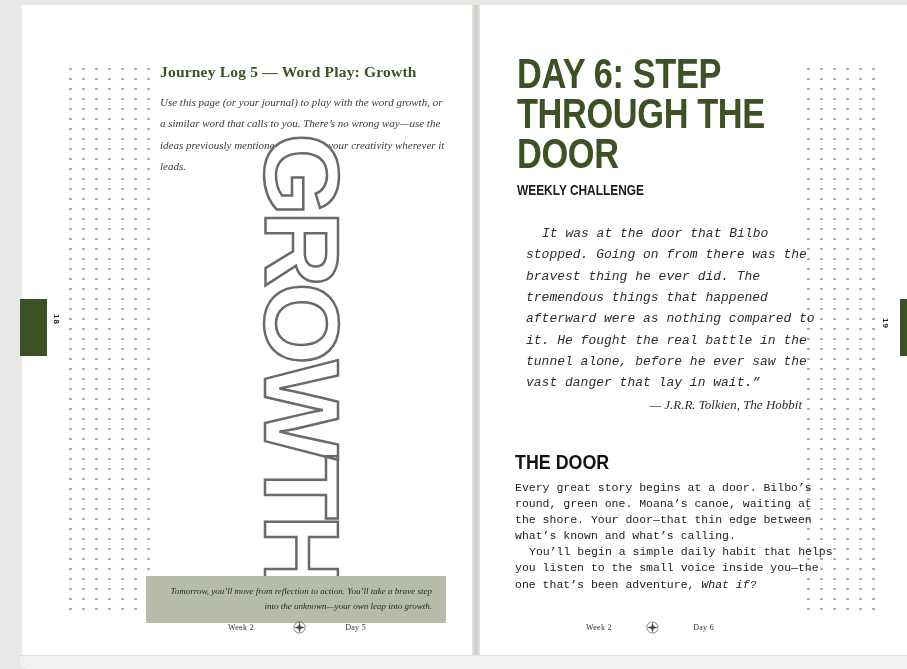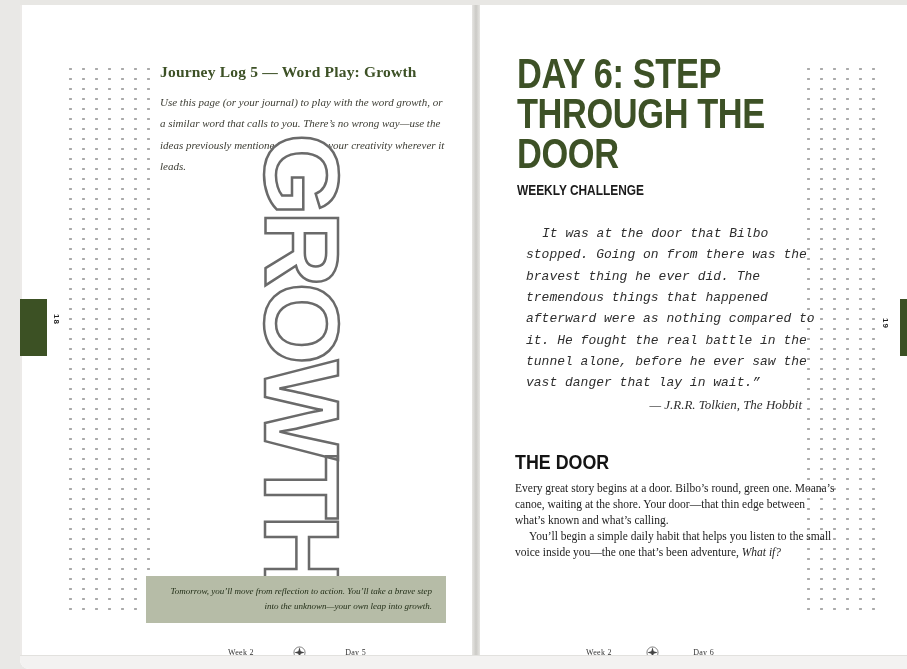--- a/index.html
+++ b/index.html
@@ -52,25 +52,25 @@
             font-style:italic;font-size:13px;line-height:1.64;color:#2e2e2e;}
   .rp-quote p{margin:0;}
   .rp-quote .q2{text-indent:16px;font-family:Liberation Mono, monospace;}
   .rp-attrib{margin-top:4px;text-align:right;padding-right:16px;font-style:italic;}
   .rp-section{position:absolute;left:495px;top:450px;
               transform:scaleX(0.85);transform-origin:left top;
               font-family:"Liberation Sans",sans-serif;font-weight:700;font-size:21px;
               color:#141414;}
   .rp-body{position:absolute;left:495px;top:480px;width:322px;font-size:11.5px;
            line-height:1.4;color:#222;}
-  .rp-body p{margin:0;}
+  .rp-body p{margin:0;font-family:Liberation Mono, monospace;}
   .rp-body .p-indent{text-indent:14px;}
   .rp-body em{font-style:italic;text-align:right;}
 
-  .footer{position:absolute;top:644px;height:16px;display:flex;align-items:center;
+  .footer{position:absolute;top:619px;height:16px;display:flex;align-items:center;
           justify-content:space-between;font-size:8px;color:#333;letter-spacing:0.3px;}
   .footer-left{left:208px;width:138px;}
   .footer-right{left:566px;width:128px;}
   .compass{width:13px;height:13px;display:block;}
 </style>
 </head>
 <body>
 
 <div class="canvas">
 

